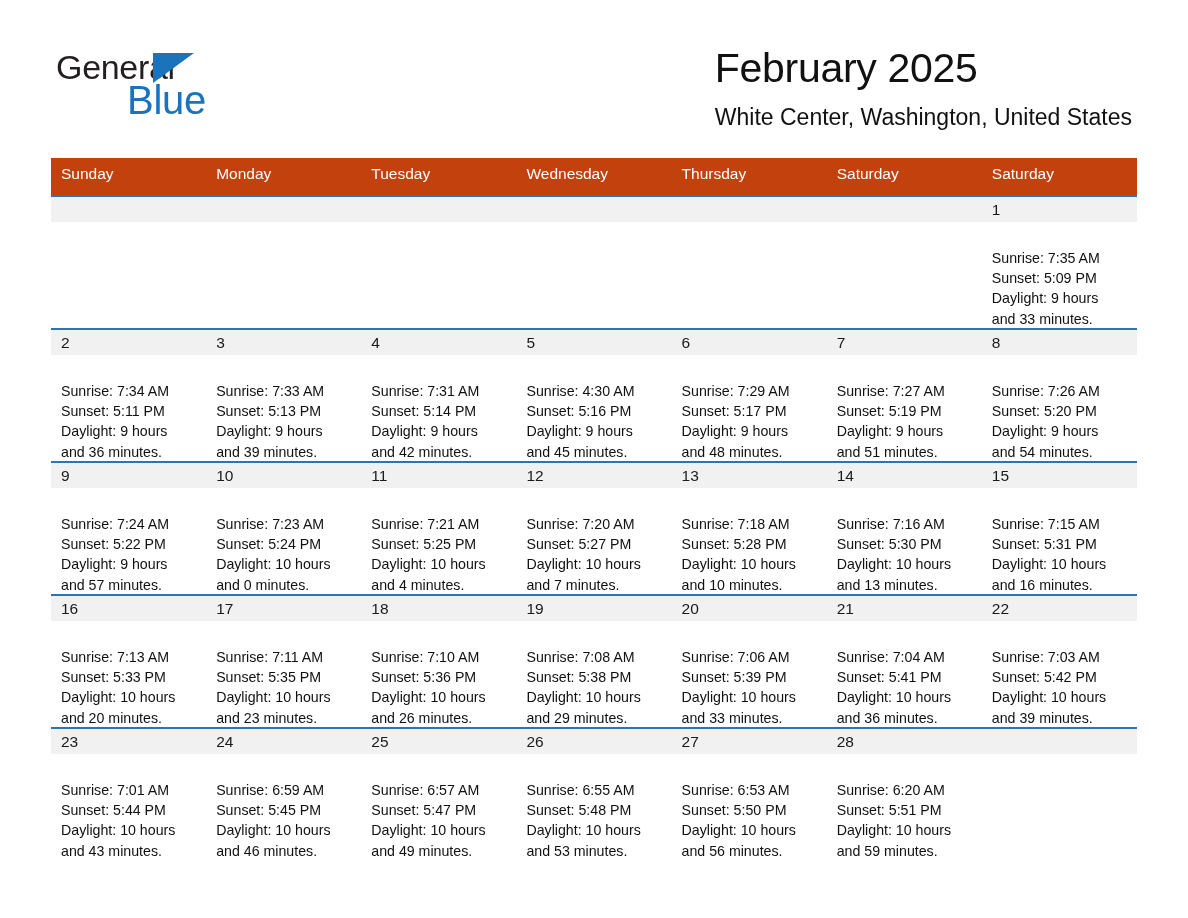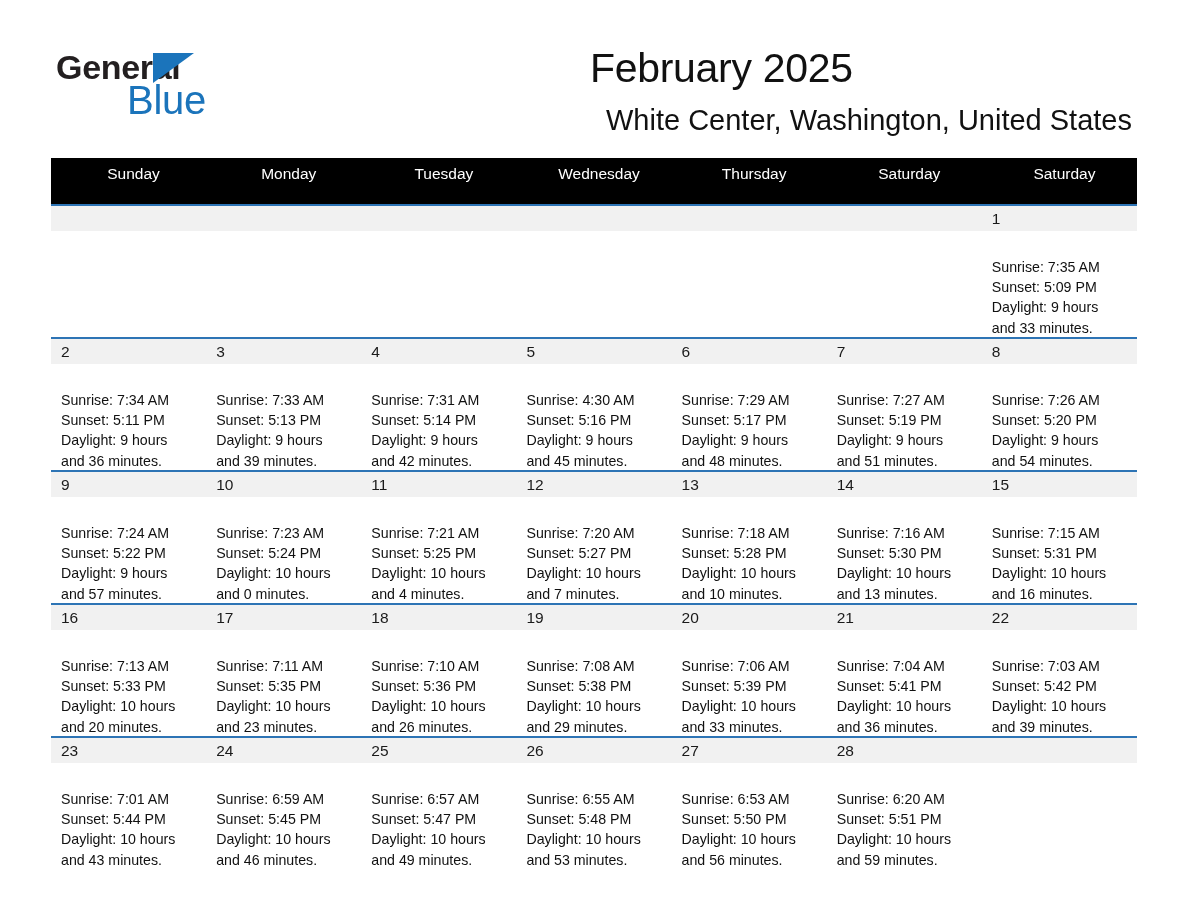--- a/index.html
+++ b/index.html
@@ -36,21 +36,20 @@
     height: 64px;
   }
   .logo-general {
     position: absolute;
     left: 0;
     top: 0;
     font-size: 34px;
     letter-spacing: -0.3px;
     color: #231f20;
     line-height: 1;
-    font-weight: bold;
   }
   .logo-tri {
     position: absolute;
     left: 97px;
     top: 3px;
     width: 0;
     height: 0;
     border-left: 41px solid #1b74bb;
     border-bottom: 30px solid transparent;
   }
@@ -70,43 +69,43 @@
   }
   .month-title {
     font-size: 41px;
     font-weight: normal;
     color: #111111;
     line-height: 1.1;
     margin: 0;
     letter-spacing: -0.3px;
   }
   .location {
-    font-size: 29px;
+    font-size: 23px;
     font-weight: normal;
     color: #111111;
-    margin: 14px 0 0 16px;
+    margin: 14px 0 0 0;
     line-height: 1.1;
   }
 
   
   .calendar {
     position: absolute;
     left: 51px;
     top: 158px;
     width: 1086px;
     border-collapse: collapse;
     table-layout: fixed;
   }
   .calendar th {
-    background: #000000;
+    background: #c2410c;
     color: #ffffff;
     font-weight: normal;
     font-size: 15.5px;
-    text-align: center;
-    padding: 7px 0 21px 10px;
+    text-align: left;
+    padding: 7px 0 12px 10px;
     height: 16px;
     vertical-align: middle;
   }
   .week-row td {
     vertical-align: top;
     padding: 0;
     border-top: 2px solid #2d74b5;
     background: #ffffff;
   }
   .week-row.last-row td {

